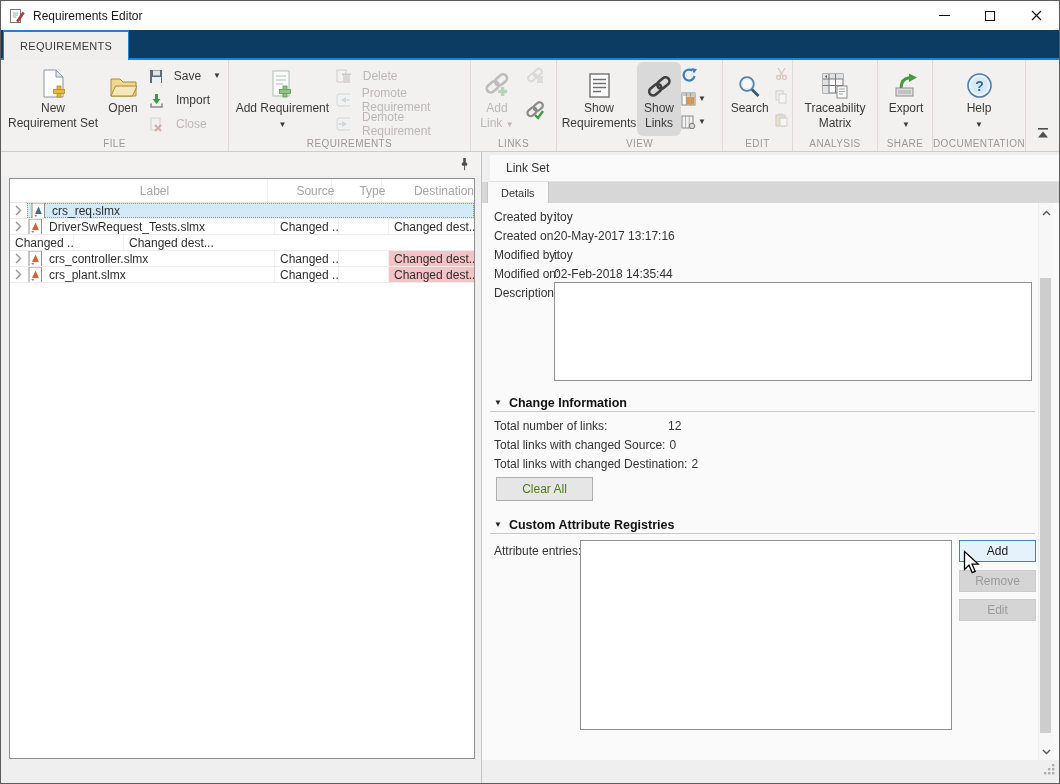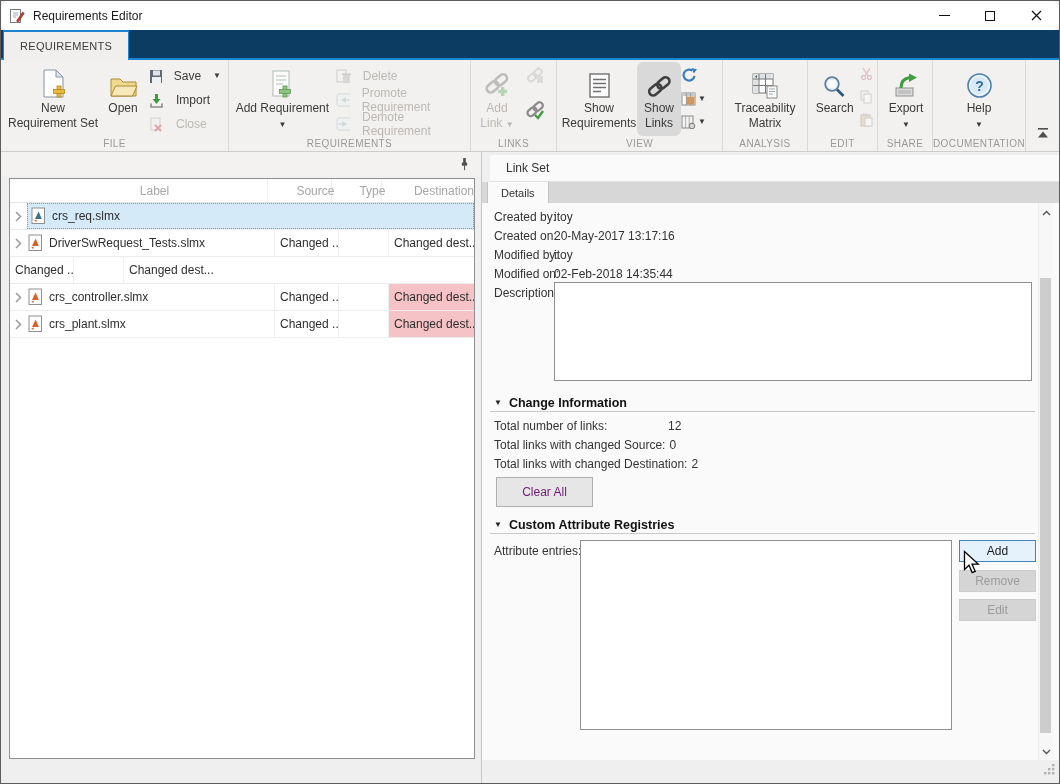--- a/index.html
+++ b/index.html
@@ -39,42 +39,42 @@
   .collapse-btn{position:absolute;right:9px;bottom:8px;}
   
   .left-pane{position:absolute;left:1px;top:152px;width:481px;height:631px;background:#efefef;border-right:1px solid #c6c6c6;}
   .pin-strip{position:absolute;left:0;top:0;right:0;height:24px;background:#f3f2f1;}
   .pin{position:absolute;right:12px;top:5px;}
   .req-table{position:absolute;left:8px;top:26px;width:466px;height:581px;background:#fff;border:1px solid #8f8f8f;}
   .thead{display:flex;height:24px;border-bottom:1px solid #e4e4e4;color:#a6a6a6;font-size:12px;align-items:center;}
   .th{height:100%;display:flex;align-items:center;justify-content:center;border-right:1px solid #efefef;padding-left:32px;}
   .th:last-child{border-right:none;}
   .w-label{width:265px;}.w-src{width:64px;}.w-type{width:50px;}.w-dest{flex:1;}
-  .trow{display:flex;height:27px;align-items:stretch;border-bottom:1px solid #ececec;font-size:12px;color:#2e2e2e;}
+  .trow{display:flex;height:16px;align-items:stretch;border-bottom:1px solid #ececec;font-size:12px;color:#2e2e2e;}
   .tc{display:flex;align-items:center;border-right:1px solid #efefef;padding-left:5px;overflow:hidden;white-space:nowrap;}
   .tc:last-child{border-right:none;}
   .chev{width:17px;display:flex;align-items:center;justify-content:center;flex:none;}
   .ricon{margin:0 6px 0 1px;display:flex;flex:none;}
   .selwrap{flex:1;display:flex;align-items:center;background:#d5eaf8;border:1px dotted #e8821e;margin:0;height:100%;}
   
   .right-pane{position:absolute;left:482px;top:152px;right:1px;height:631px;background:#efefef;}
   .linkset-bar{position:absolute;left:8px;top:3px;right:0;height:27px;background:#fafafa;border-bottom:1px solid #e2e2e2;display:flex;align-items:center;padding-left:16px;font-size:12px;color:#333;}
   .dtabs{position:absolute;left:0;top:30px;right:0;height:21px;background:#d7d7d7;}
   .dtab{position:absolute;left:5px;top:0;height:21px;padding:0 13px;background:#fafafa;font-size:11px;color:#333;display:flex;align-items:center;border-left:1px solid #c4c4c4;border-right:1px solid #c4c4c4;}
   .dcontent{position:absolute;left:0;top:51px;right:0;height:557px;background:#fafafa;font-size:12px;color:#333;}
   .flabel{position:absolute;left:12px;white-space:nowrap;}
   .fvalue{position:absolute;left:72px;white-space:nowrap;}
   .descbox{position:absolute;left:72px;top:79px;width:478px;height:99px;background:#fff;border:1px solid #8f8f8f;}
   .sechead{position:absolute;left:8px;right:24px;height:18px;border-bottom:1px solid #c9c9c9;display:flex;align-items:center;gap:7px;padding-left:4px;}
   .sechead b{font-size:12.5px;color:#111;text-align:right;}
   .secarrow{font-size:8px;color:#222;}
   .stat{position:absolute;left:12px;display:flex;}
   .stat .sl{min-width:174px;padding-right:4px;}
   .btn{display:flex;align-items:center;justify-content:center;font-size:12px;}
-  .btn-clear{position:absolute;left:14px;top:274px;width:97px;height:30px;background:#e6e6e6;border:1px solid #aeaeae;color:#701a75;}
+  .btn-clear{position:absolute;left:14px;top:274px;width:97px;height:24px;background:#e6e6e6;border:1px solid #aeaeae;color:#4d7c0f;}
   .attrbox{position:absolute;left:98px;top:337px;width:372px;height:190px;background:#fff;border:1px solid #8f8f8f;}
   .sidebtn{position:absolute;left:477px;width:77px;height:22px;}
   .btn-hover{background:#e6f2fb;border:1px solid #3f83bd;color:#1a1a1a;}
   .btn-dis{background:#d5d5d5;border:1px solid #cccccc;color:#9b9b9b;}
   .vscroll{position:absolute;left:556px;top:0;width:15px;height:557px;background:#f7f7f7;border-left:1px solid #eeeeee;}
   .sthumb{position:absolute;left:1px;right:2px;top:75px;height:455px;background:#cdcdcd;}
   .schev{position:absolute;left:0;right:0;text-align:center;color:#555;}
   .grip{position:absolute;right:4px;bottom:4px;}
   .cursor{position:absolute;left:963px;top:550px;z-index:50;}
 </style>
@@ -284,72 +284,72 @@
               <rect x="1" y="1" width="11" height="12" fill="#f2f2f2" stroke="#8a8a8a"></rect>
               <path d="M4.6 1 v12 M8.2 1 v12" stroke="#9a9a9a" stroke-width=".8"></path>
               <circle cx="11" cy="11" r="2.8" fill="#d9d9d9" stroke="#777"></circle>
             </svg>
           <span class="caret">▼</span>
         </div>
       </div>
       <div class="rgroup-label">VIEW</div>
     </div>
 
+    <div class="rgroup" style="width:70px;">
+      <div class="bigbtn" style="width:46px;">
+        <span class="bic">
+          <svg width="25" height="25">
+              <circle cx="10" cy="10" r="6.8" fill="#eaf2f8" stroke="#5b7f9e" stroke-width="1.8"></circle>
+              <circle cx="10" cy="10" r="4" fill="#f6fafd"></circle>
+              <path d="M15 15.5 L21.5 22" stroke="#2f5a7d" stroke-width="2.8"></path>
+            </svg>
+        </span>
+        <span class="blbl">Search</span>
+      </div>
+      <div class="smallcol" style="width:18px;align-items:center;padding-top:0;">
+        <div class="iconrow">
+          <svg width="13" height="13" class="dis-ic">
+              <path d="M3 1 L8 9 M10 1 L5 9" stroke="#c98a8a" stroke-width="1.4"></path>
+              <circle cx="3.5" cy="10.5" r="2" fill="none" stroke="#c98a8a" stroke-width="1.3"></circle>
+              <circle cx="9.5" cy="10.5" r="2" fill="none" stroke="#c98a8a" stroke-width="1.3"></circle>
+            </svg>
+        </div>
+        <div class="iconrow">
+          <svg width="13" height="14" class="dis-ic">
+              <rect x="1" y="1" width="7" height="9" fill="#f0f0f0" stroke="#a8a8a8"></rect>
+              <rect x="4" y="4" width="7" height="9" fill="#fafafa" stroke="#a8a8a8"></rect>
+            </svg>
+        </div>
+        <div class="iconrow">
+          <svg width="13" height="14" class="dis-ic">
+              <rect x="1" y="2" width="9" height="11" fill="#d9c9a8" stroke="#a8977a"></rect>
+              <rect x="3" y="0.5" width="5" height="3" fill="#b5b5b5"></rect>
+              <rect x="5" y="5" width="7" height="8" fill="#fafafa" stroke="#a8a8a8"></rect>
+            </svg>
+        </div>
+      </div>
+      <div class="rgroup-label">EDIT</div>
+    </div>
+
     <div class="rgroup" style="width:85px;">
       <div class="bigbtn" style="width:76px;">
         <span class="bic">
           <svg width="28" height="27">
               <rect x="2" y="2" width="20" height="19" fill="#fff" stroke="#777"></rect>
               <rect x="2" y="2" width="20" height="5" fill="#dfe3e6"></rect>
               <rect x="2" y="2" width="6" height="19" fill="#dfe3e6"></rect>
               <path d="M8 2 v19 M14.5 2 v19 M2 7 h20 M2 13.5 h20" stroke="#777" stroke-width="1"></path>
               <path d="M4 4.5 l2 -1.5 v3 z" fill="#555"></path>
               <rect x="16" y="14" width="10" height="12" fill="#fbfbfb" stroke="#8a8a8a"></rect>
               <path d="M18 17h6M18 19.5h6M18 22h4" stroke="#9aa" stroke-width="1"></path>
             </svg>
         </span>
         <span class="blbl">Traceability Matrix</span>
       </div>
       <div class="rgroup-label">ANALYSIS</div>
-    </div>
-
-    <div class="rgroup" style="width:70px;">
-      <div class="bigbtn" style="width:46px;">
-        <span class="bic">
-          <svg width="25" height="25">
-              <circle cx="10" cy="10" r="6.8" fill="#eaf2f8" stroke="#5b7f9e" stroke-width="1.8"></circle>
-              <circle cx="10" cy="10" r="4" fill="#f6fafd"></circle>
-              <path d="M15 15.5 L21.5 22" stroke="#2f5a7d" stroke-width="2.8"></path>
-            </svg>
-        </span>
-        <span class="blbl">Search</span>
-      </div>
-      <div class="smallcol" style="width:18px;align-items:center;padding-top:0;">
-        <div class="iconrow">
-          <svg width="13" height="13" class="dis-ic">
-              <path d="M3 1 L8 9 M10 1 L5 9" stroke="#c98a8a" stroke-width="1.4"></path>
-              <circle cx="3.5" cy="10.5" r="2" fill="none" stroke="#c98a8a" stroke-width="1.3"></circle>
-              <circle cx="9.5" cy="10.5" r="2" fill="none" stroke="#c98a8a" stroke-width="1.3"></circle>
-            </svg>
-        </div>
-        <div class="iconrow">
-          <svg width="13" height="14" class="dis-ic">
-              <rect x="1" y="1" width="7" height="9" fill="#f0f0f0" stroke="#a8a8a8"></rect>
-              <rect x="4" y="4" width="7" height="9" fill="#fafafa" stroke="#a8a8a8"></rect>
-            </svg>
-        </div>
-        <div class="iconrow">
-          <svg width="13" height="14" class="dis-ic">
-              <rect x="1" y="2" width="9" height="11" fill="#d9c9a8" stroke="#a8977a"></rect>
-              <rect x="3" y="0.5" width="5" height="3" fill="#b5b5b5"></rect>
-              <rect x="5" y="5" width="7" height="8" fill="#fafafa" stroke="#a8a8a8"></rect>
-            </svg>
-        </div>
-      </div>
-      <div class="rgroup-label">EDIT</div>
     </div>
 
     <div class="rgroup" style="width:55px;">
       <div class="bigbtn" style="width:48px;">
         <span class="bic">
           <svg width="27" height="26">
               <rect x="3" y="15" width="17" height="8" fill="#dcdcdc" stroke="#8f8f8f"></rect>
               <rect x="5" y="17" width="13" height="4" fill="#c2c2c2"></rect>
               <path d="M8 15 C8 7 13 5 17 4.5" fill="none" stroke="#3f9c3f" stroke-width="3"></path>
               <path d="M16 0.5 l8 4 -8 4.5 z" fill="#3f9c3f"></path>

